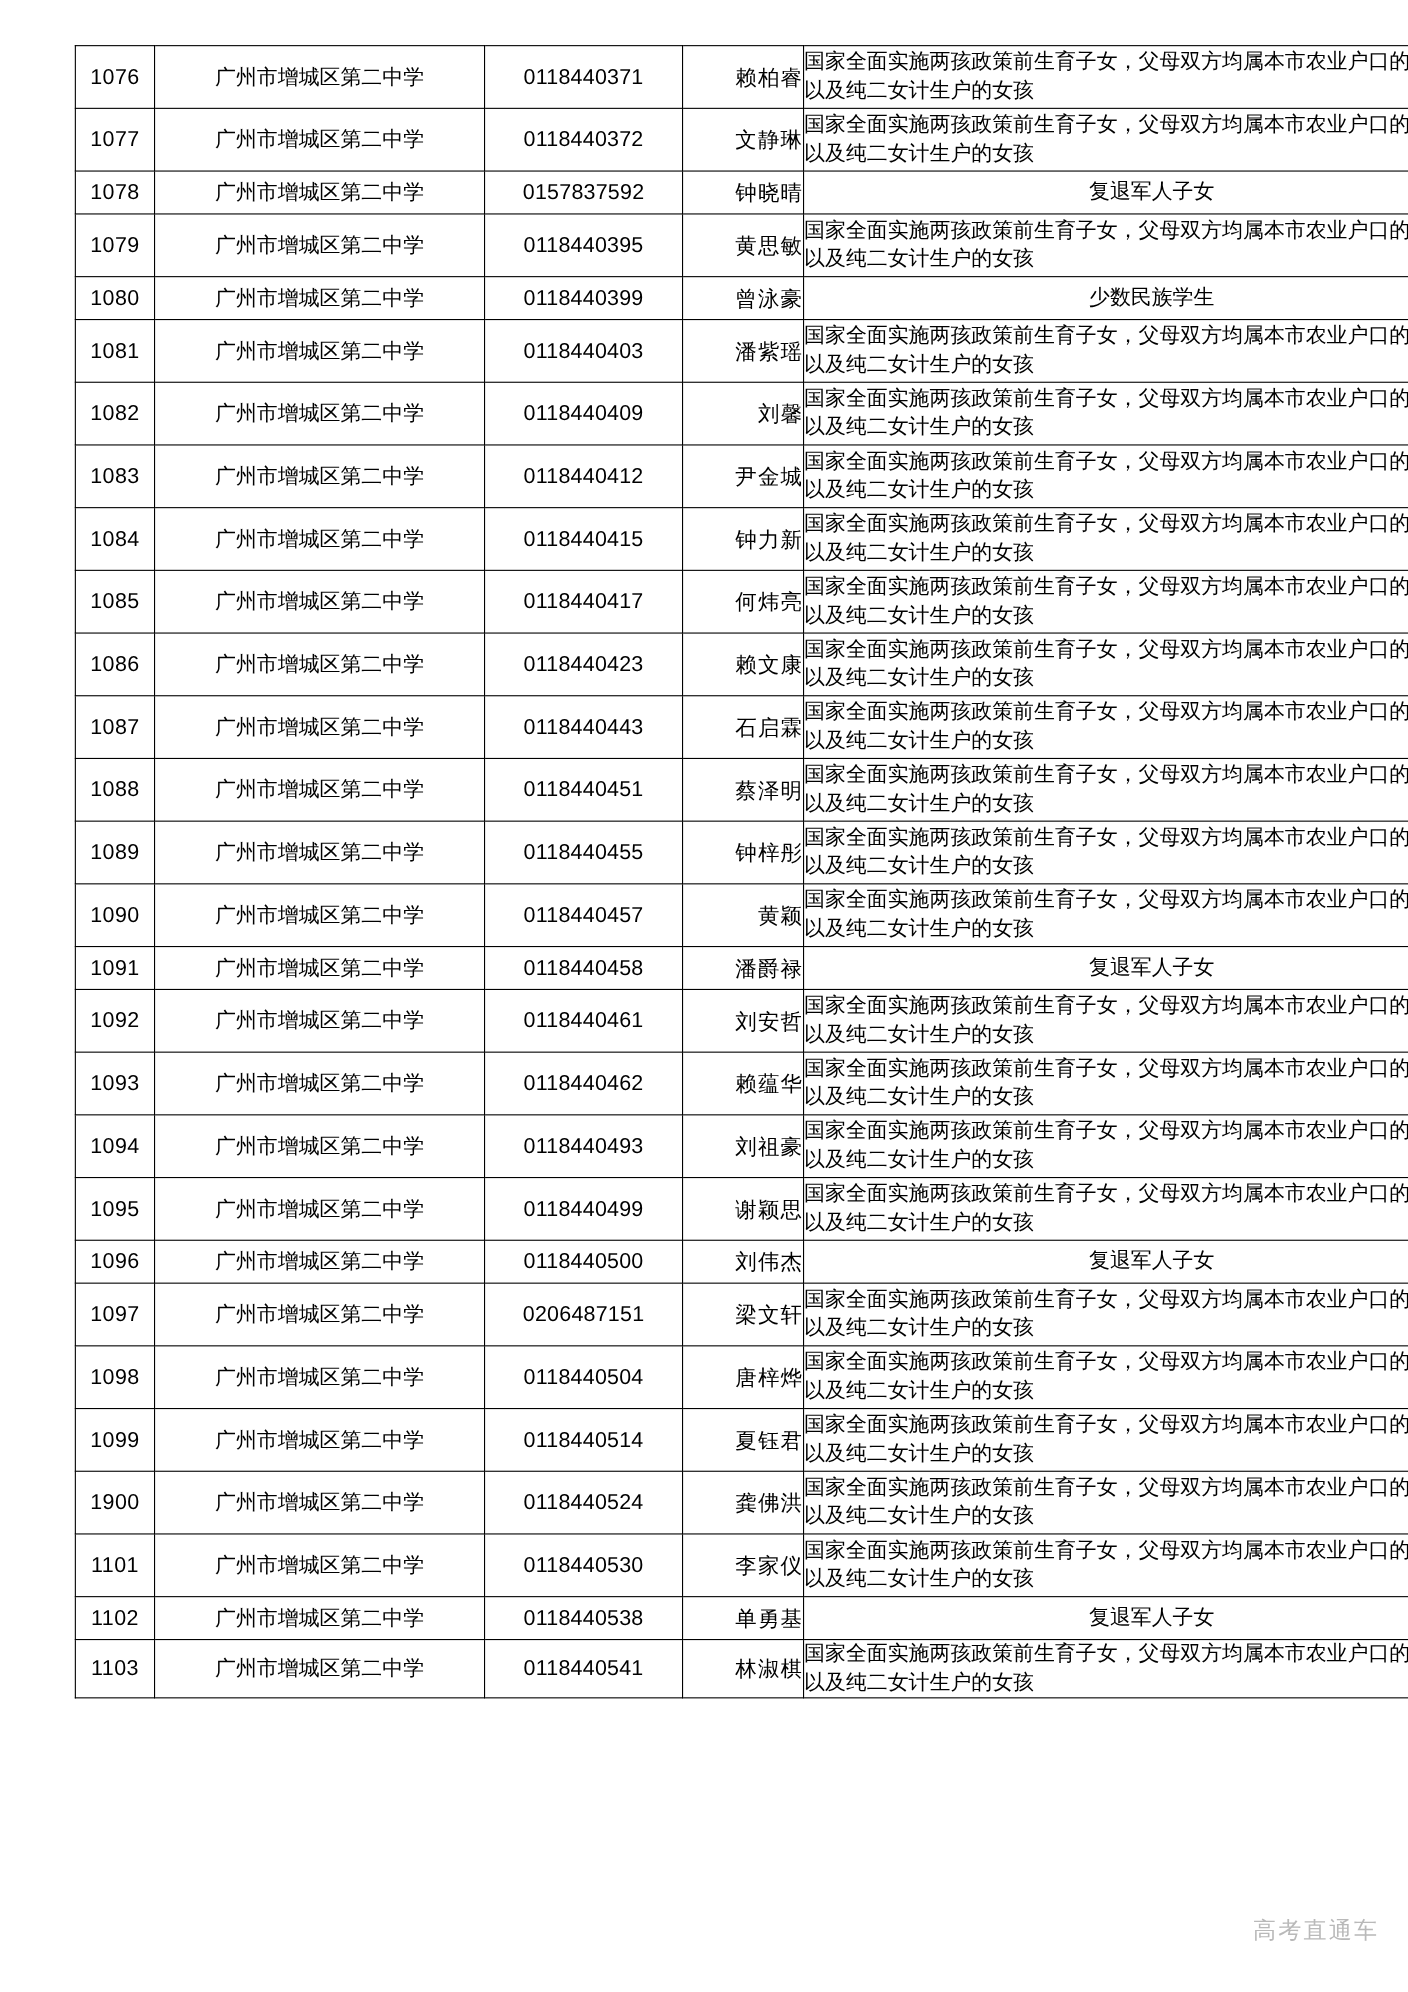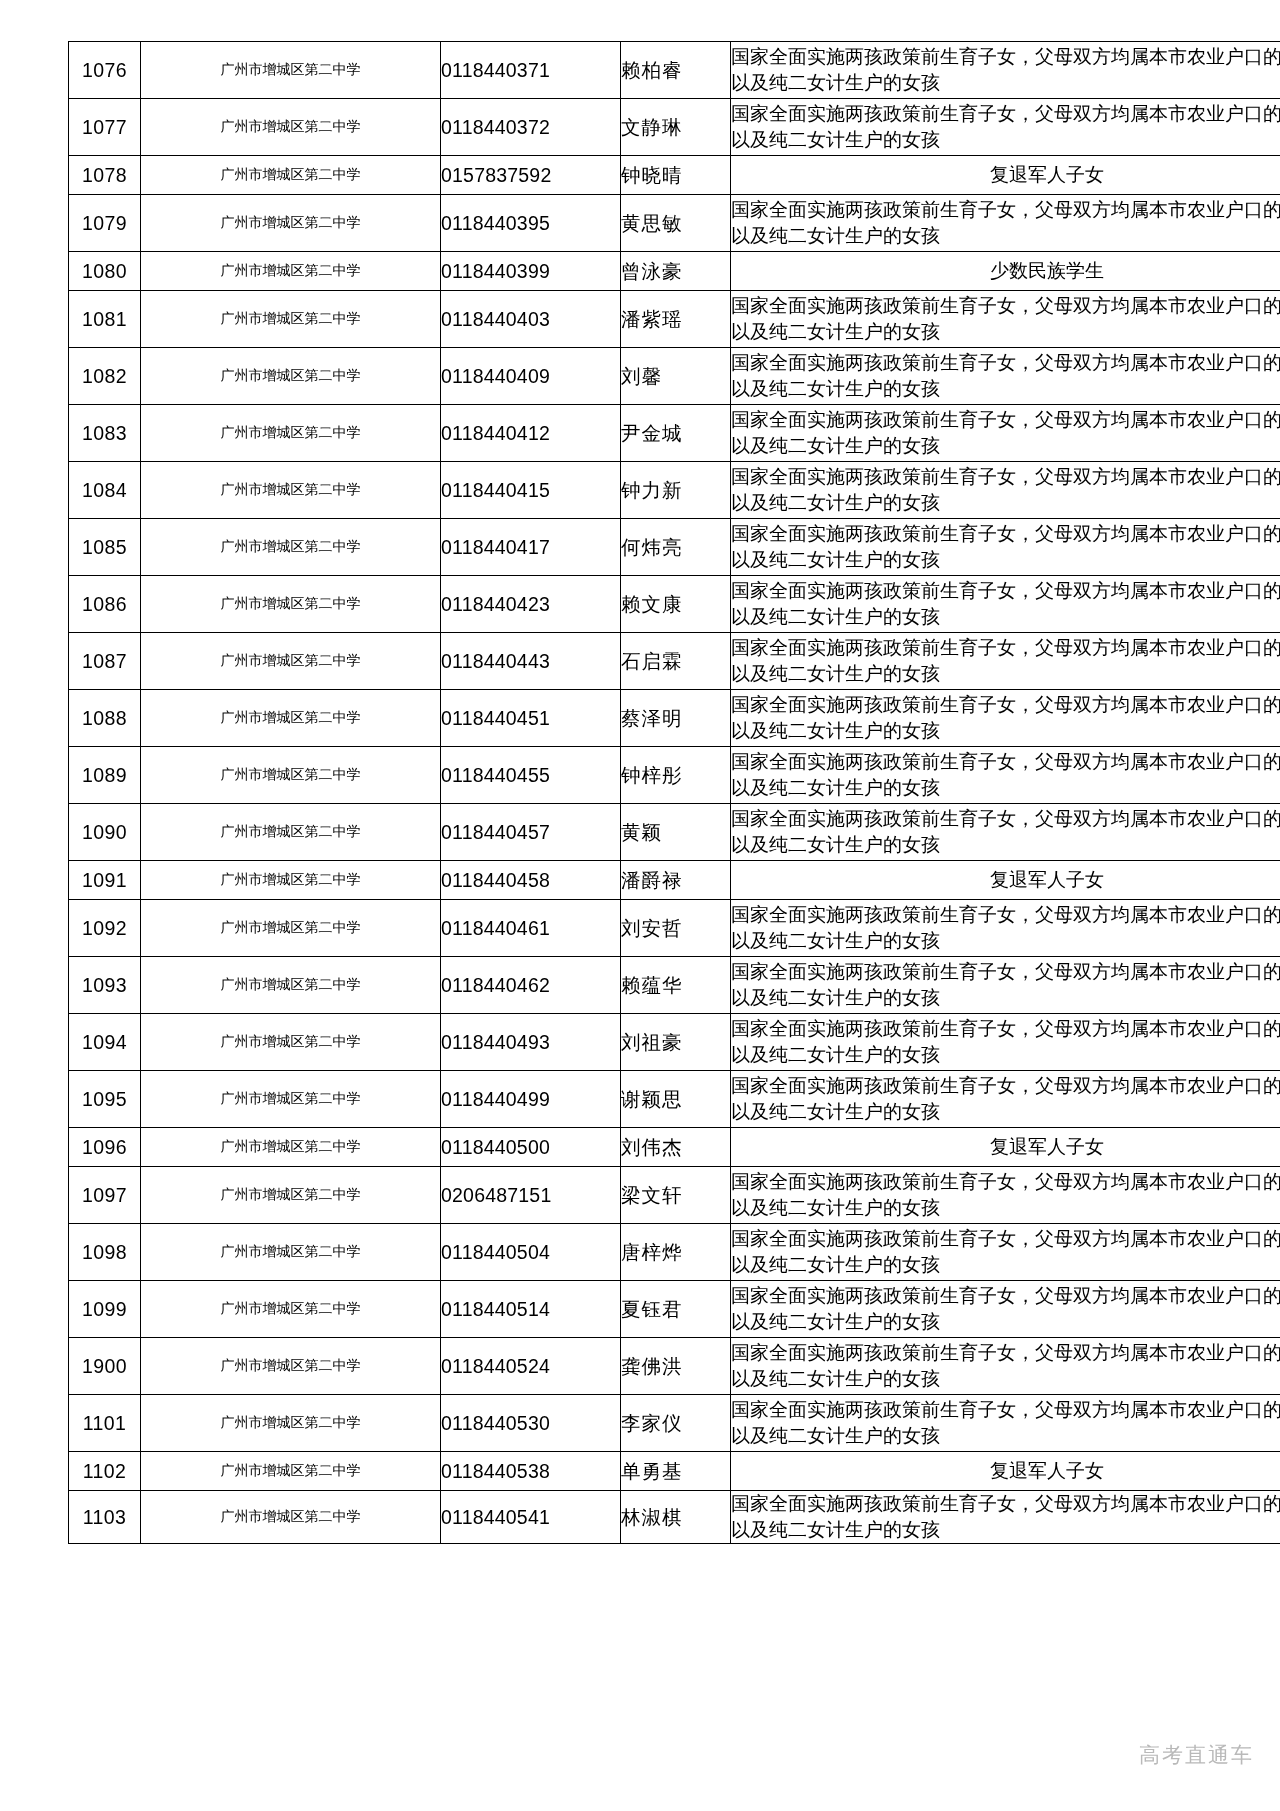--- a/index.html
+++ b/index.html
@@ -54,31 +54,31 @@
   }
 
   .cell-seq {
     text-align: center;
     font-size: 19.5px;
     letter-spacing: 0.4px;
     padding: 4px 0;
   }
   .cell-school {
     text-align: center;
-    font-size: 14px;
+    font-size: 19px;
     padding: 4px 0;
   }
   .cell-id {
-    text-align: left;
+    text-align: center;
     font-size: 19.5px;
     letter-spacing: 0.2px;
     padding: 4px 0;
   }
   .cell-name {
-    text-align: left;
+    text-align: right;
     font-size: 19.5px;
     letter-spacing: 1px;
     padding: 4px 0;
     margin-left: 11px;
   }
   .cell-reason {
     font-size: 19px;
     line-height: 1.38;
     padding: 3px 6px 3px 8px;
     white-space: nowrap;

